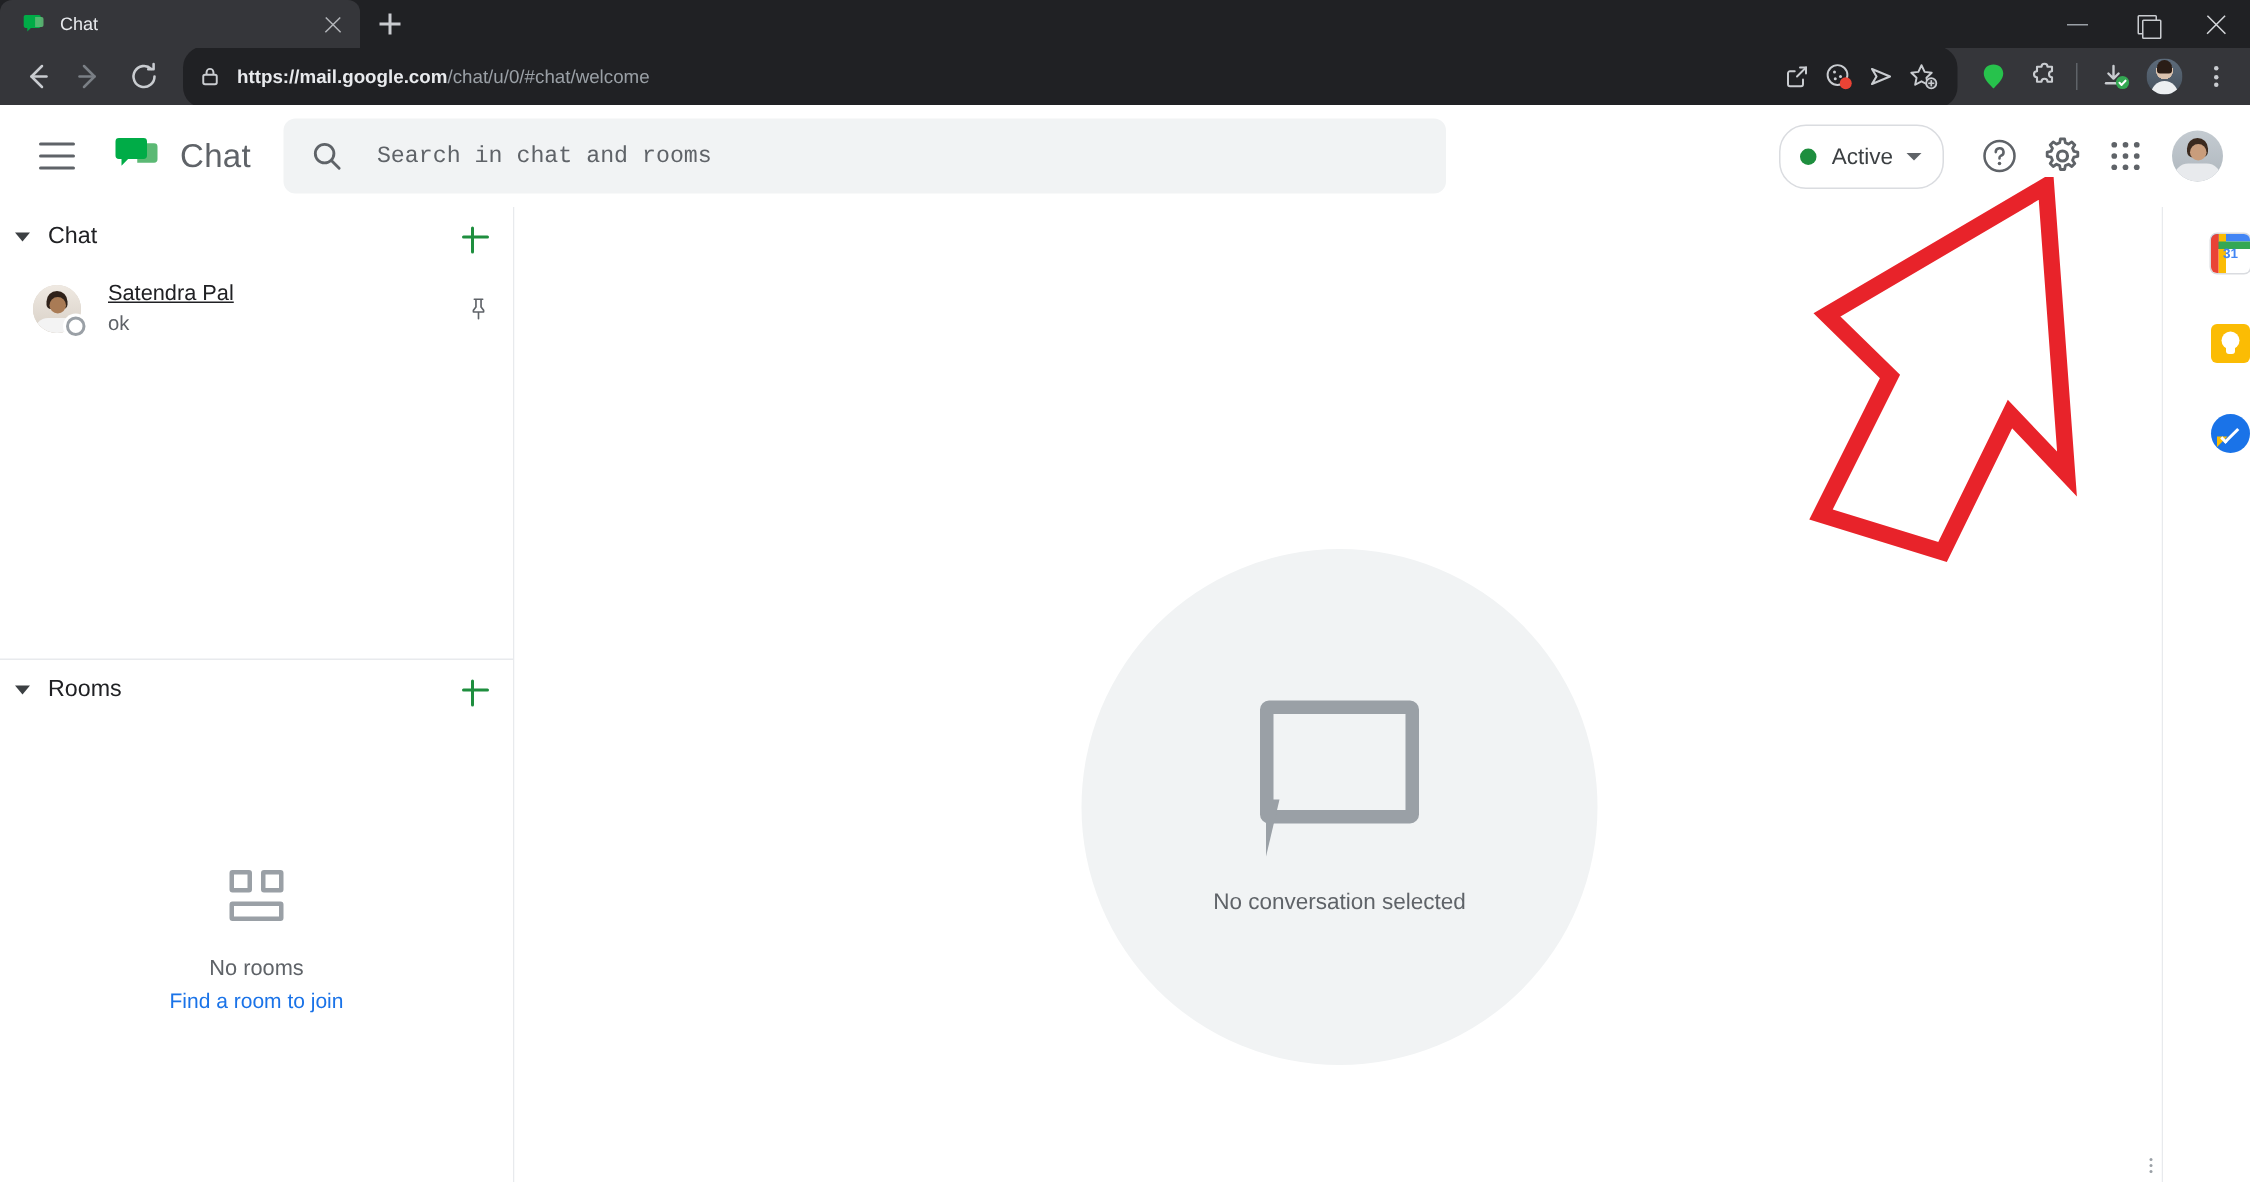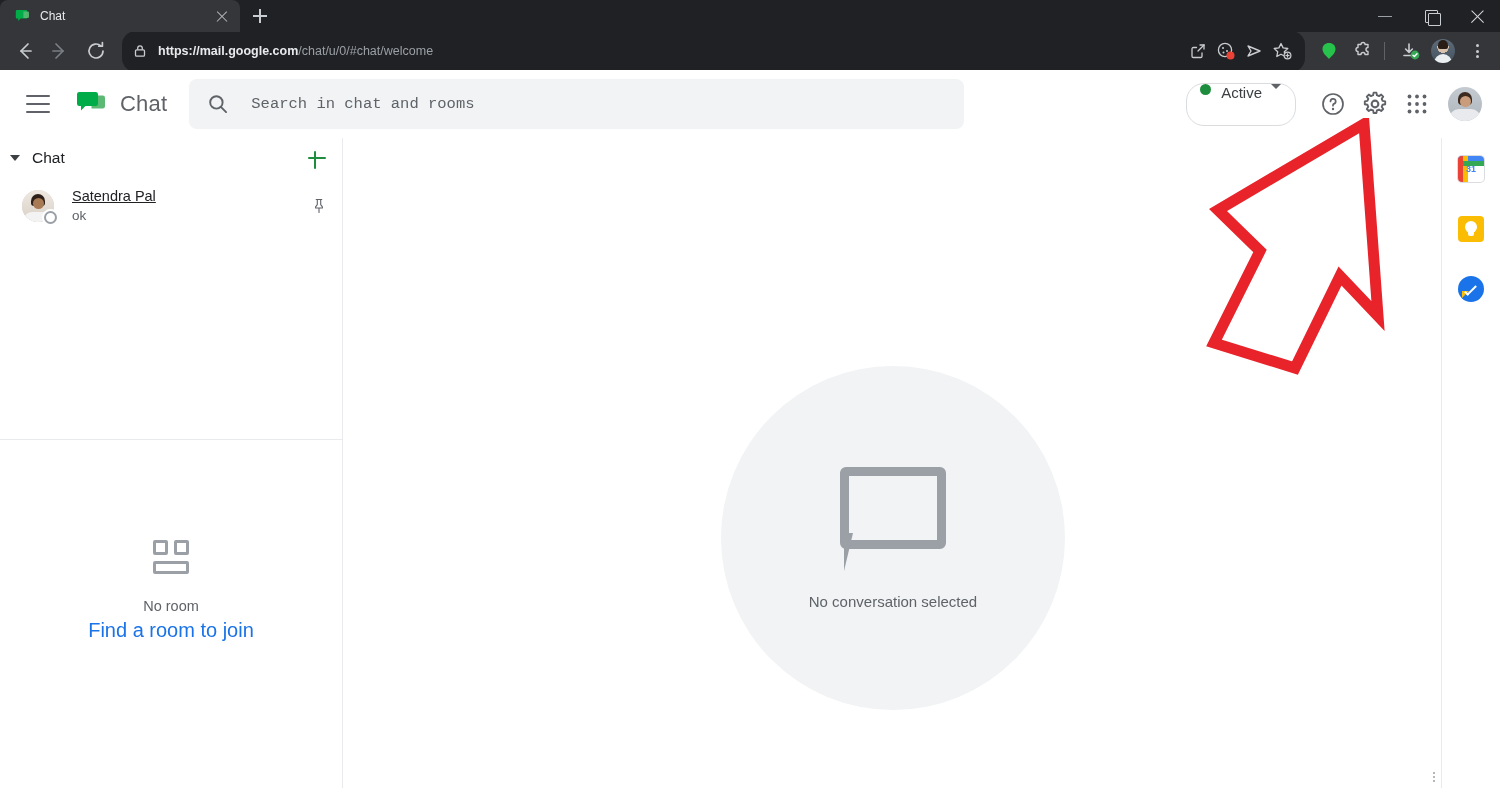--- a/index.html
+++ b/index.html
@@ -123,21 +123,21 @@
   .searchbar {
     width: 775px; height: 50px; background:#f1f3f4; border-radius: 8px;
     margin-left: 22px; display:flex; align-items:center; padding: 0 18px; flex:none;
   }
   .search-ic { width: 22px; height: 22px; position: relative; flex:none; }
   .search-ph { font-size: 15.5px; color:#5f6368; margin-left: 22px; font-family: Liberation Mono, monospace; }
 
   .hdr-right { margin-left:auto; display:flex; align-items:center; padding-right: 18px; }
   .status-pill {
     height: 43px; border:1px solid #dadce0; border-radius:18px;
-    display:flex; align-items:flex-start; padding: 0 14px 0 13px; margin-right: 16px;
+    display:flex; align-items:center; padding: 0 14px 0 13px; margin-right: 16px;
   }
   .status-dot { width:11px; height:11px; border-radius:50%; background:#1e8e3e; flex:none; }
   .status-label { font-size:15px; color:#3c4043; margin:0 9px 0 10px; }
   .caret-down {
     width:0;height:0;border-left:5px solid transparent;border-right:5px solid transparent;
     border-top:5.5px solid #5f6368;
   }
   .hdr-ic { width: 42px; height: 42px; position:relative; flex:none; display:flex; align-items:center; justify-content:center; }
   .hdr-avatar {
     width: 34px; height: 34px; border-radius:50%; margin-left: 10px; flex:none;
@@ -178,21 +178,21 @@
   .chat-snip { font-size: 13.5px; color:#5f6368; line-height:18px; margin-top:2px; }
   .pin-ic { margin-left:auto; width:18px; height:18px; position:relative; }
 
   .rooms-empty { display:flex; flex-direction:column; align-items:center; margin-top: 100px; }
   .rooms-ic { width: 46px; height: 40px; position:relative; }
   .rooms-ic i { position:absolute; background:#9aa0a6; }
   .rooms-ic .b1 { left:5px; top:0; width:15px; height:15px; border:3.5px solid #9aa0a6; background:transparent; border-radius:2px;}
   .rooms-ic .b2 { left:26px; top:0; width:15px; height:15px; border:3.5px solid #9aa0a6; background:transparent; border-radius:2px;}
   .rooms-ic .b3 { left:5px; top:21px; width:36px; height:13px; border:3.5px solid #9aa0a6; background:transparent; border-radius:2px;}
   .rooms-empty-t { font-size: 14.5px; color:#5f6368; margin-top: 18px; }
-  .rooms-empty-link { font-size: 20px; color:#1a73e8; margin-top: 5px; cursor:pointer; }
+  .rooms-empty-link { font-size: 14px; color:#1a73e8; margin-top: 5px; cursor:pointer; }
 
   .divider-h { height:1px; background:#e8eaed; }
   .sec-meet { margin-top:auto; }
 
   
   .main { flex:1; position:relative; background:#fff; }
   .empty-circle {
     position:absolute; left: 378px; top: 228px; width: 344px; height: 344px;
     border-radius:50%; background:#f1f3f4;
     display:flex; flex-direction:column; align-items:center; justify-content:center;
@@ -203,21 +203,21 @@
     border:9px solid #9aa0a6; border-radius: 6px; box-sizing:border-box;
   }
   .bubble .tail {
     position:absolute; left:4px; top:66px; width:0;height:0;
     border-left: 9px solid #9aa0a6;
     border-bottom: 38px solid transparent;
   }
   .empty-text { font-size: 15px; color:#5f6368; }
 
   
-  .rail { width: 59px; border-left:1px solid #e8eaed; display:flex; flex-direction:column; align-items:center; padding-top: 18px; }
+  .rail { width: 59px; border-left:1px solid #e8eaed; display:flex; flex-direction:column; align-items:flex-end; padding-top: 18px; }
   .rail-ic { width: 26px; height:26px; border-radius:4px; margin-bottom: 34px; position:relative; flex:none; }
 
   
   .ic-cal { background:#fff; overflow:hidden; box-shadow:0 0 0 1px #dadce0; }
   .ic-cal .t { position:absolute; left:0; top:0; width:100%; height:5px; background:#4285f4;}
   .ic-cal .r { position:absolute; right:0; top:0; width:5px; height:100%; background:#fbbc04;}
   .ic-cal .b { position:absolute; left:0; bottom:0; width:100%; height:5px; background:#34a853;}
   .ic-cal .l { position:absolute; left:0; top:0; width:5px; height:100%; background:#ea4335;}
   .ic-cal span { position:absolute; inset:5px; display:flex; align-items:center; justify-content:center;
     font-size:9px; font-weight:700; color:#4285f4; font-family:"Liberation Sans",sans-serif;}
@@ -449,28 +449,33 @@
           <span class="pin-ic">
             <svg width="18" height="18" viewBox="0 0 18 18">
                 <path d="M6.2 2.5h5.6M7.3 2.5v5.1L5.6 9.9v1.1h6.8V9.9l-1.7-2.3V2.5M9 11v4.5" fill="none" stroke="#5f6368" stroke-width="1.1" stroke-linecap="round" stroke-linejoin="round"></path>
               </svg>
           </span>
         </div>
 
         <div style="height:205px"></div>
         <div class="divider-h"></div>
 
+        <div class="sec-head">
+          <span class="sec-caret-down"></span>
+          <span class="sec-title">Rooms</span>
+          <span class="sec-plus"></span>
+        </div>
 
         <div class="rooms-empty">
           <span class="rooms-ic">
             <i class="b1"></i>
               <i class="b2"></i>
               <i class="b3"></i>
           </span>
-          <span class="rooms-empty-t">No room</span>
+          <span class="rooms-empty-t">No rooms</span>
           <span class="rooms-empty-link">Find a room to join</span>
         </div>
 
       </div>
 
       <div class="main">
         <div class="empty-circle">
           <span class="bubble">
             <span class="box"></span>
               <span class="tail"></span>

